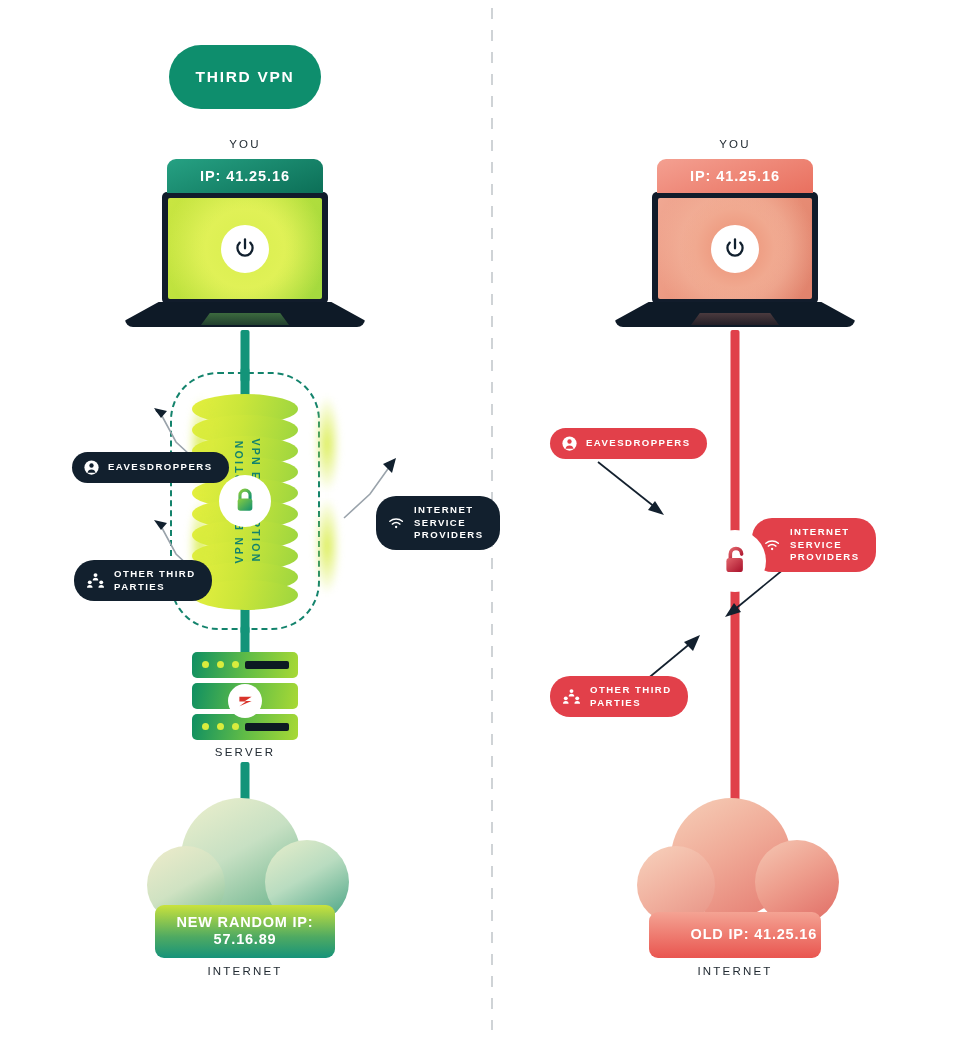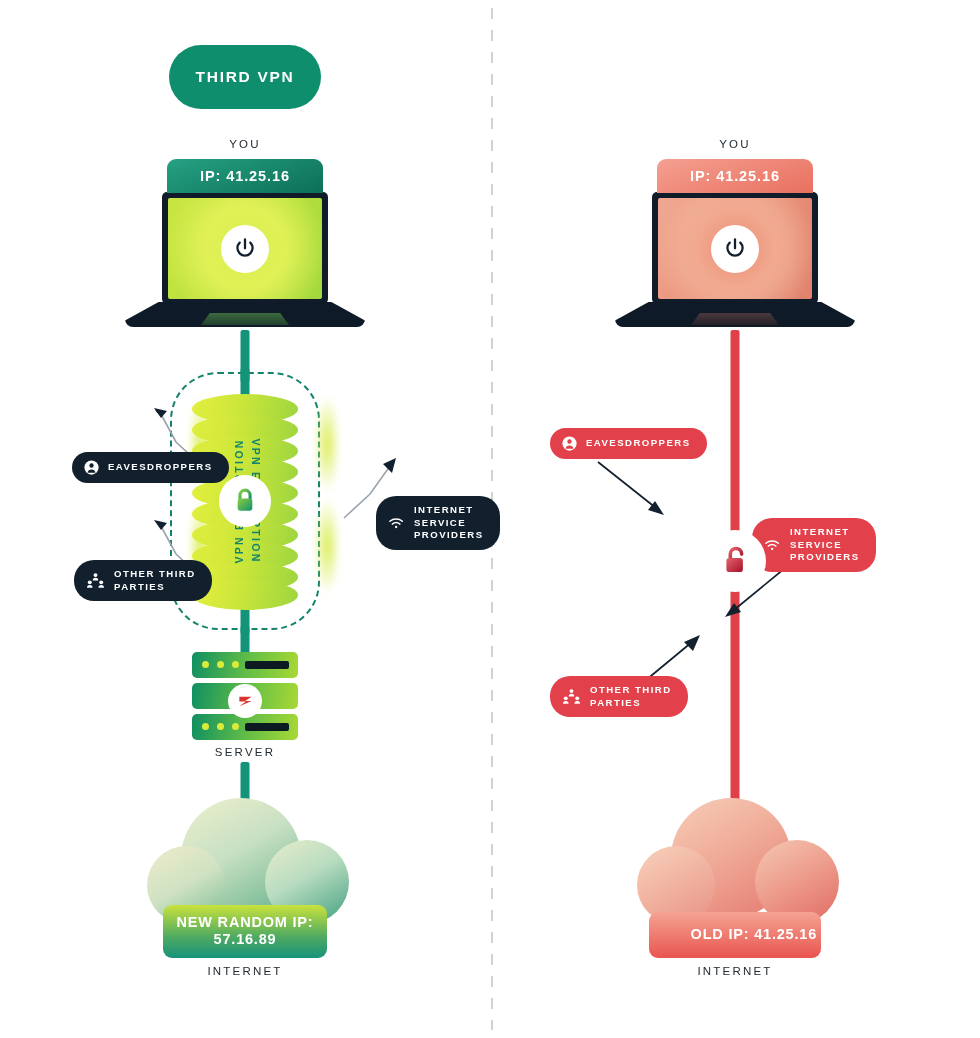--- a/index.html
+++ b/index.html
@@ -140,21 +140,21 @@
     position: absolute; left: 50%; top: 50%; transform: translate(-50%,-50%);
     width: 34px; height: 34px; border-radius: 50%; background: #ffffff;
     display: flex; align-items: center; justify-content: center; z-index: 3;
   }
 
   
   .cloud { position: absolute; left: 50%; transform: translateX(-50%); width: 196px; height: 170px; }
   .puff { position: absolute; border-radius: 50%; }
   .cloudlabel {
     position: absolute; left: 50%; transform: translateX(-50%); bottom: 10px;
-    width: 164px; border-radius: 9px; padding: 9px 4px;
+    width: 180px; border-radius: 9px; padding: 9px 4px;
     text-align: center; color: #ffffff; font-size: 14.5px; font-weight: bold;
     letter-spacing: .8px; line-height: 1.22; z-index: 5;
   }
   .cloudlabel.green { background: linear-gradient(180deg,#c9e23c 0%,#4faa62 60%,#16937a 100%); }
   .cloudlabel.red   { width: 172px; background: linear-gradient(180deg,#f4a393 0%,#e9554f 100%); padding: 14px 4px; text-align: right; }
 </style>
 </head>
 <body>
 
 <div class="stage">

